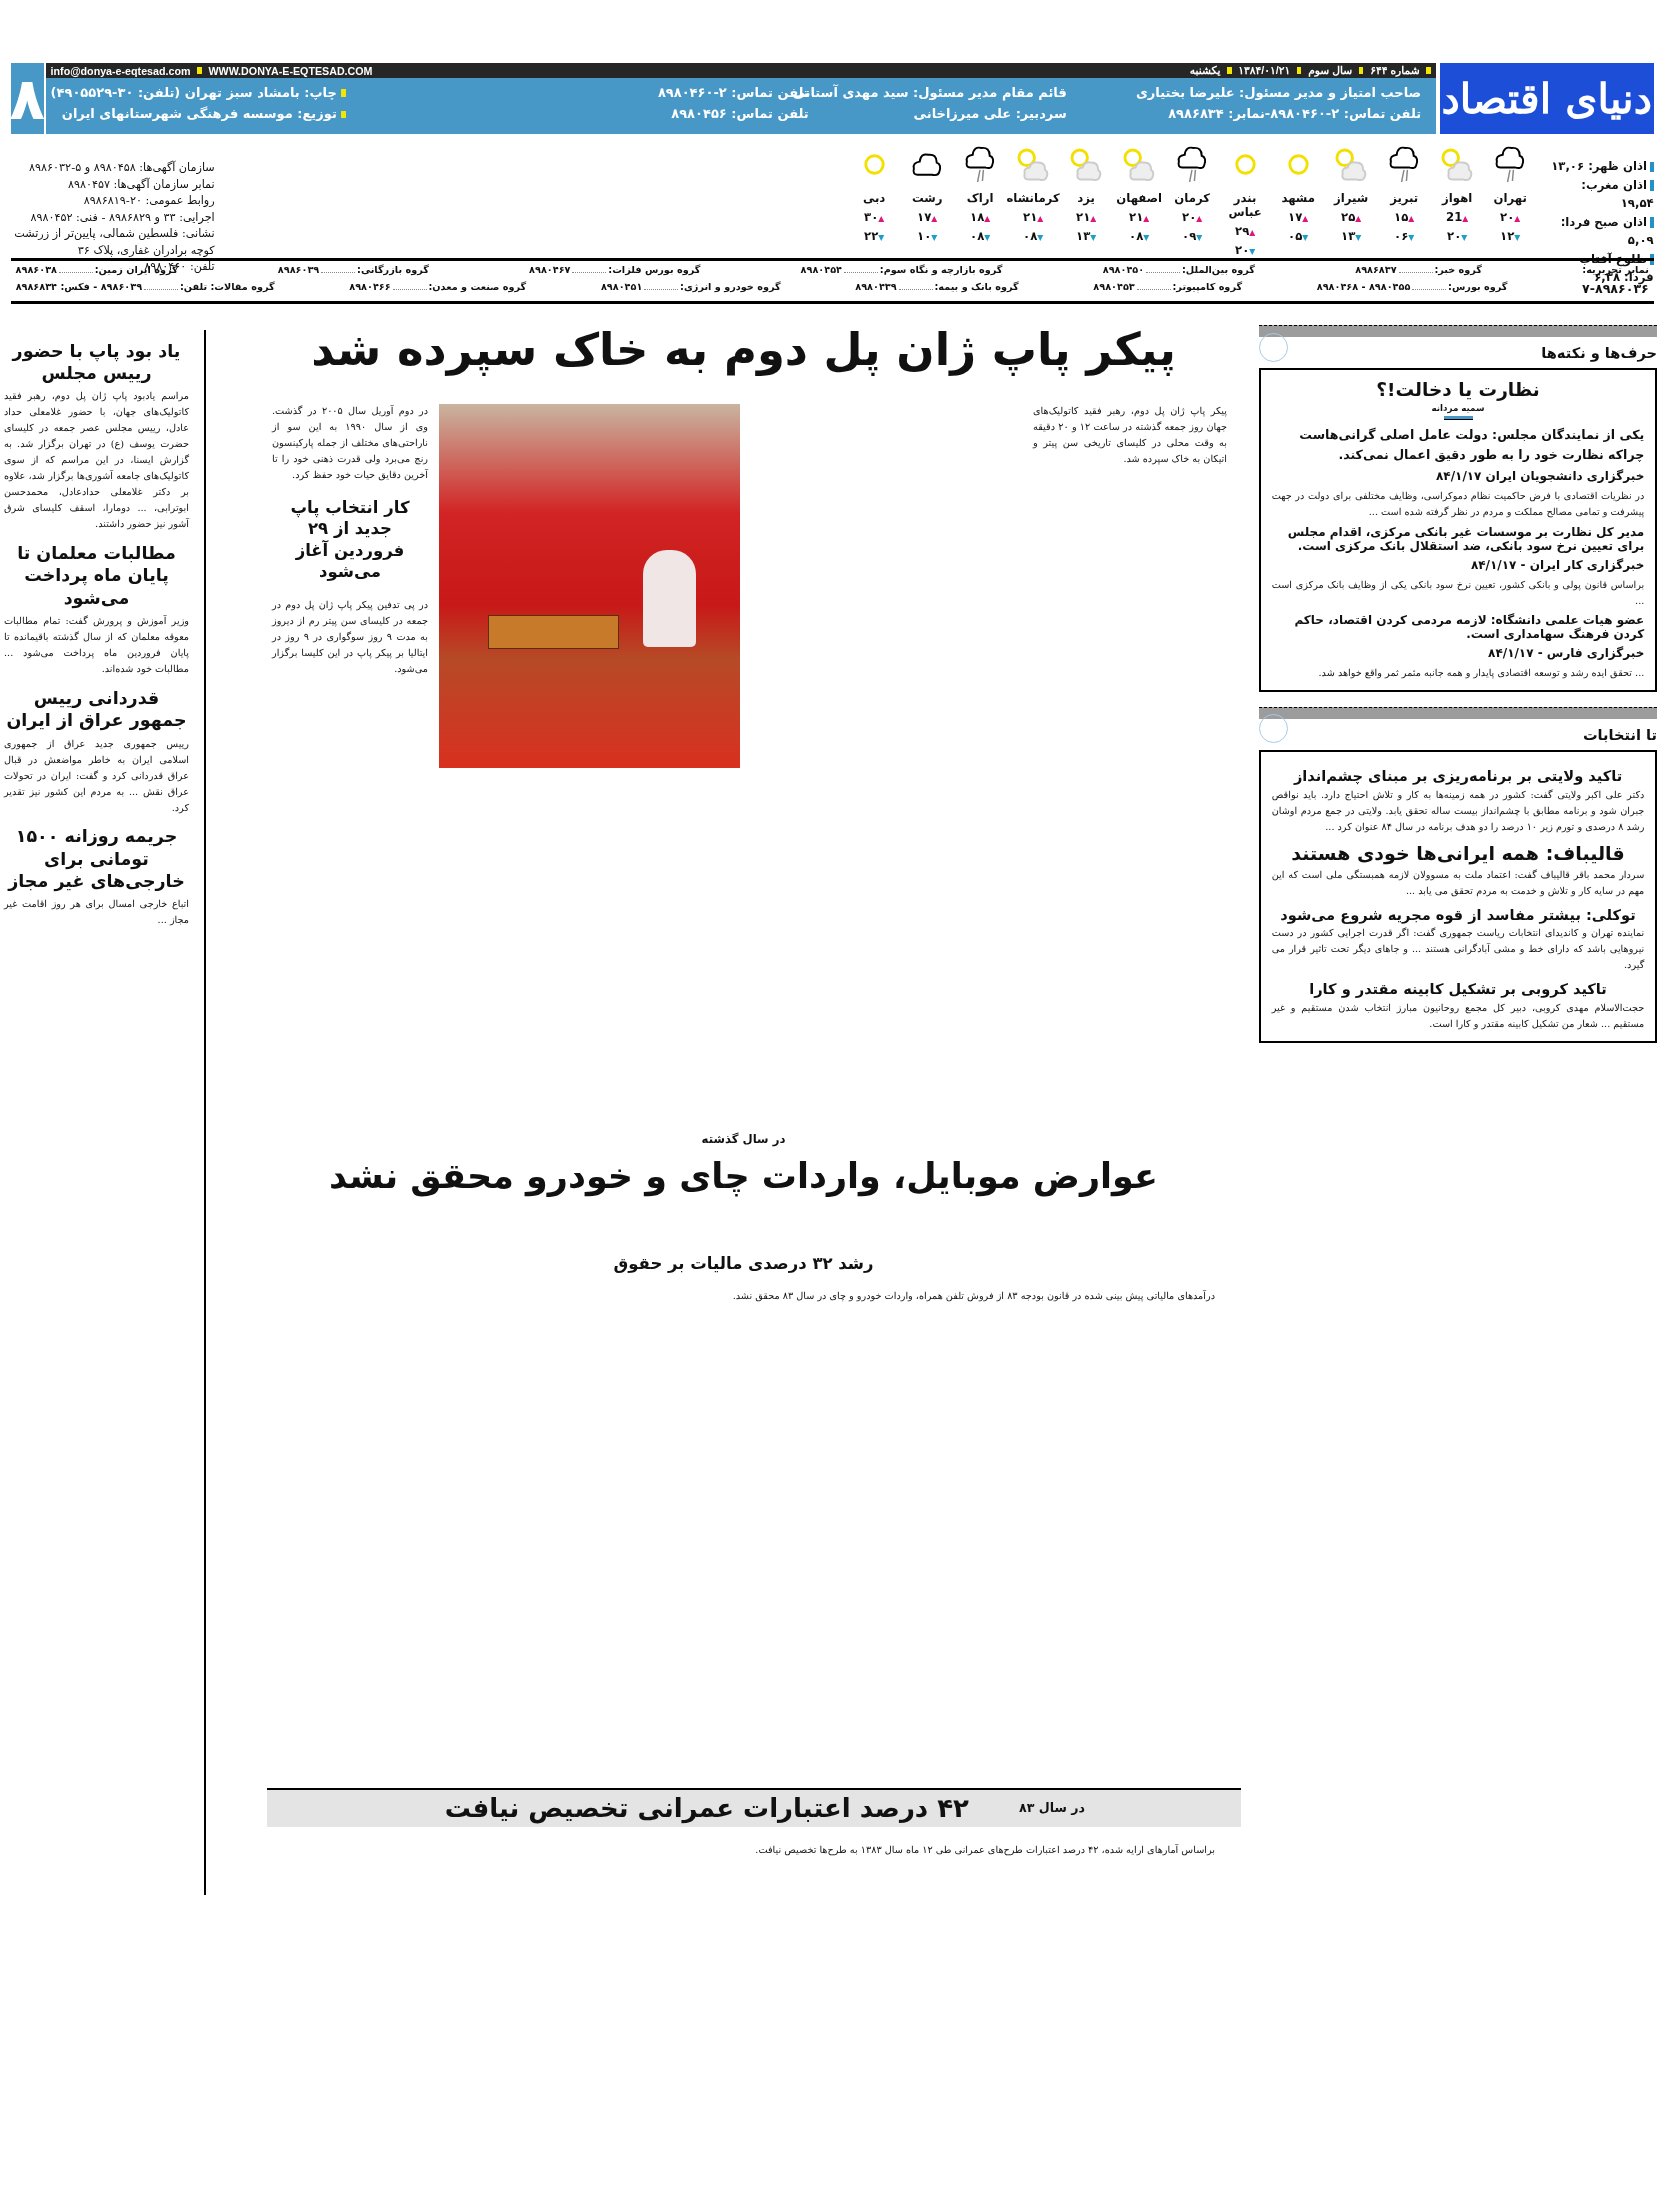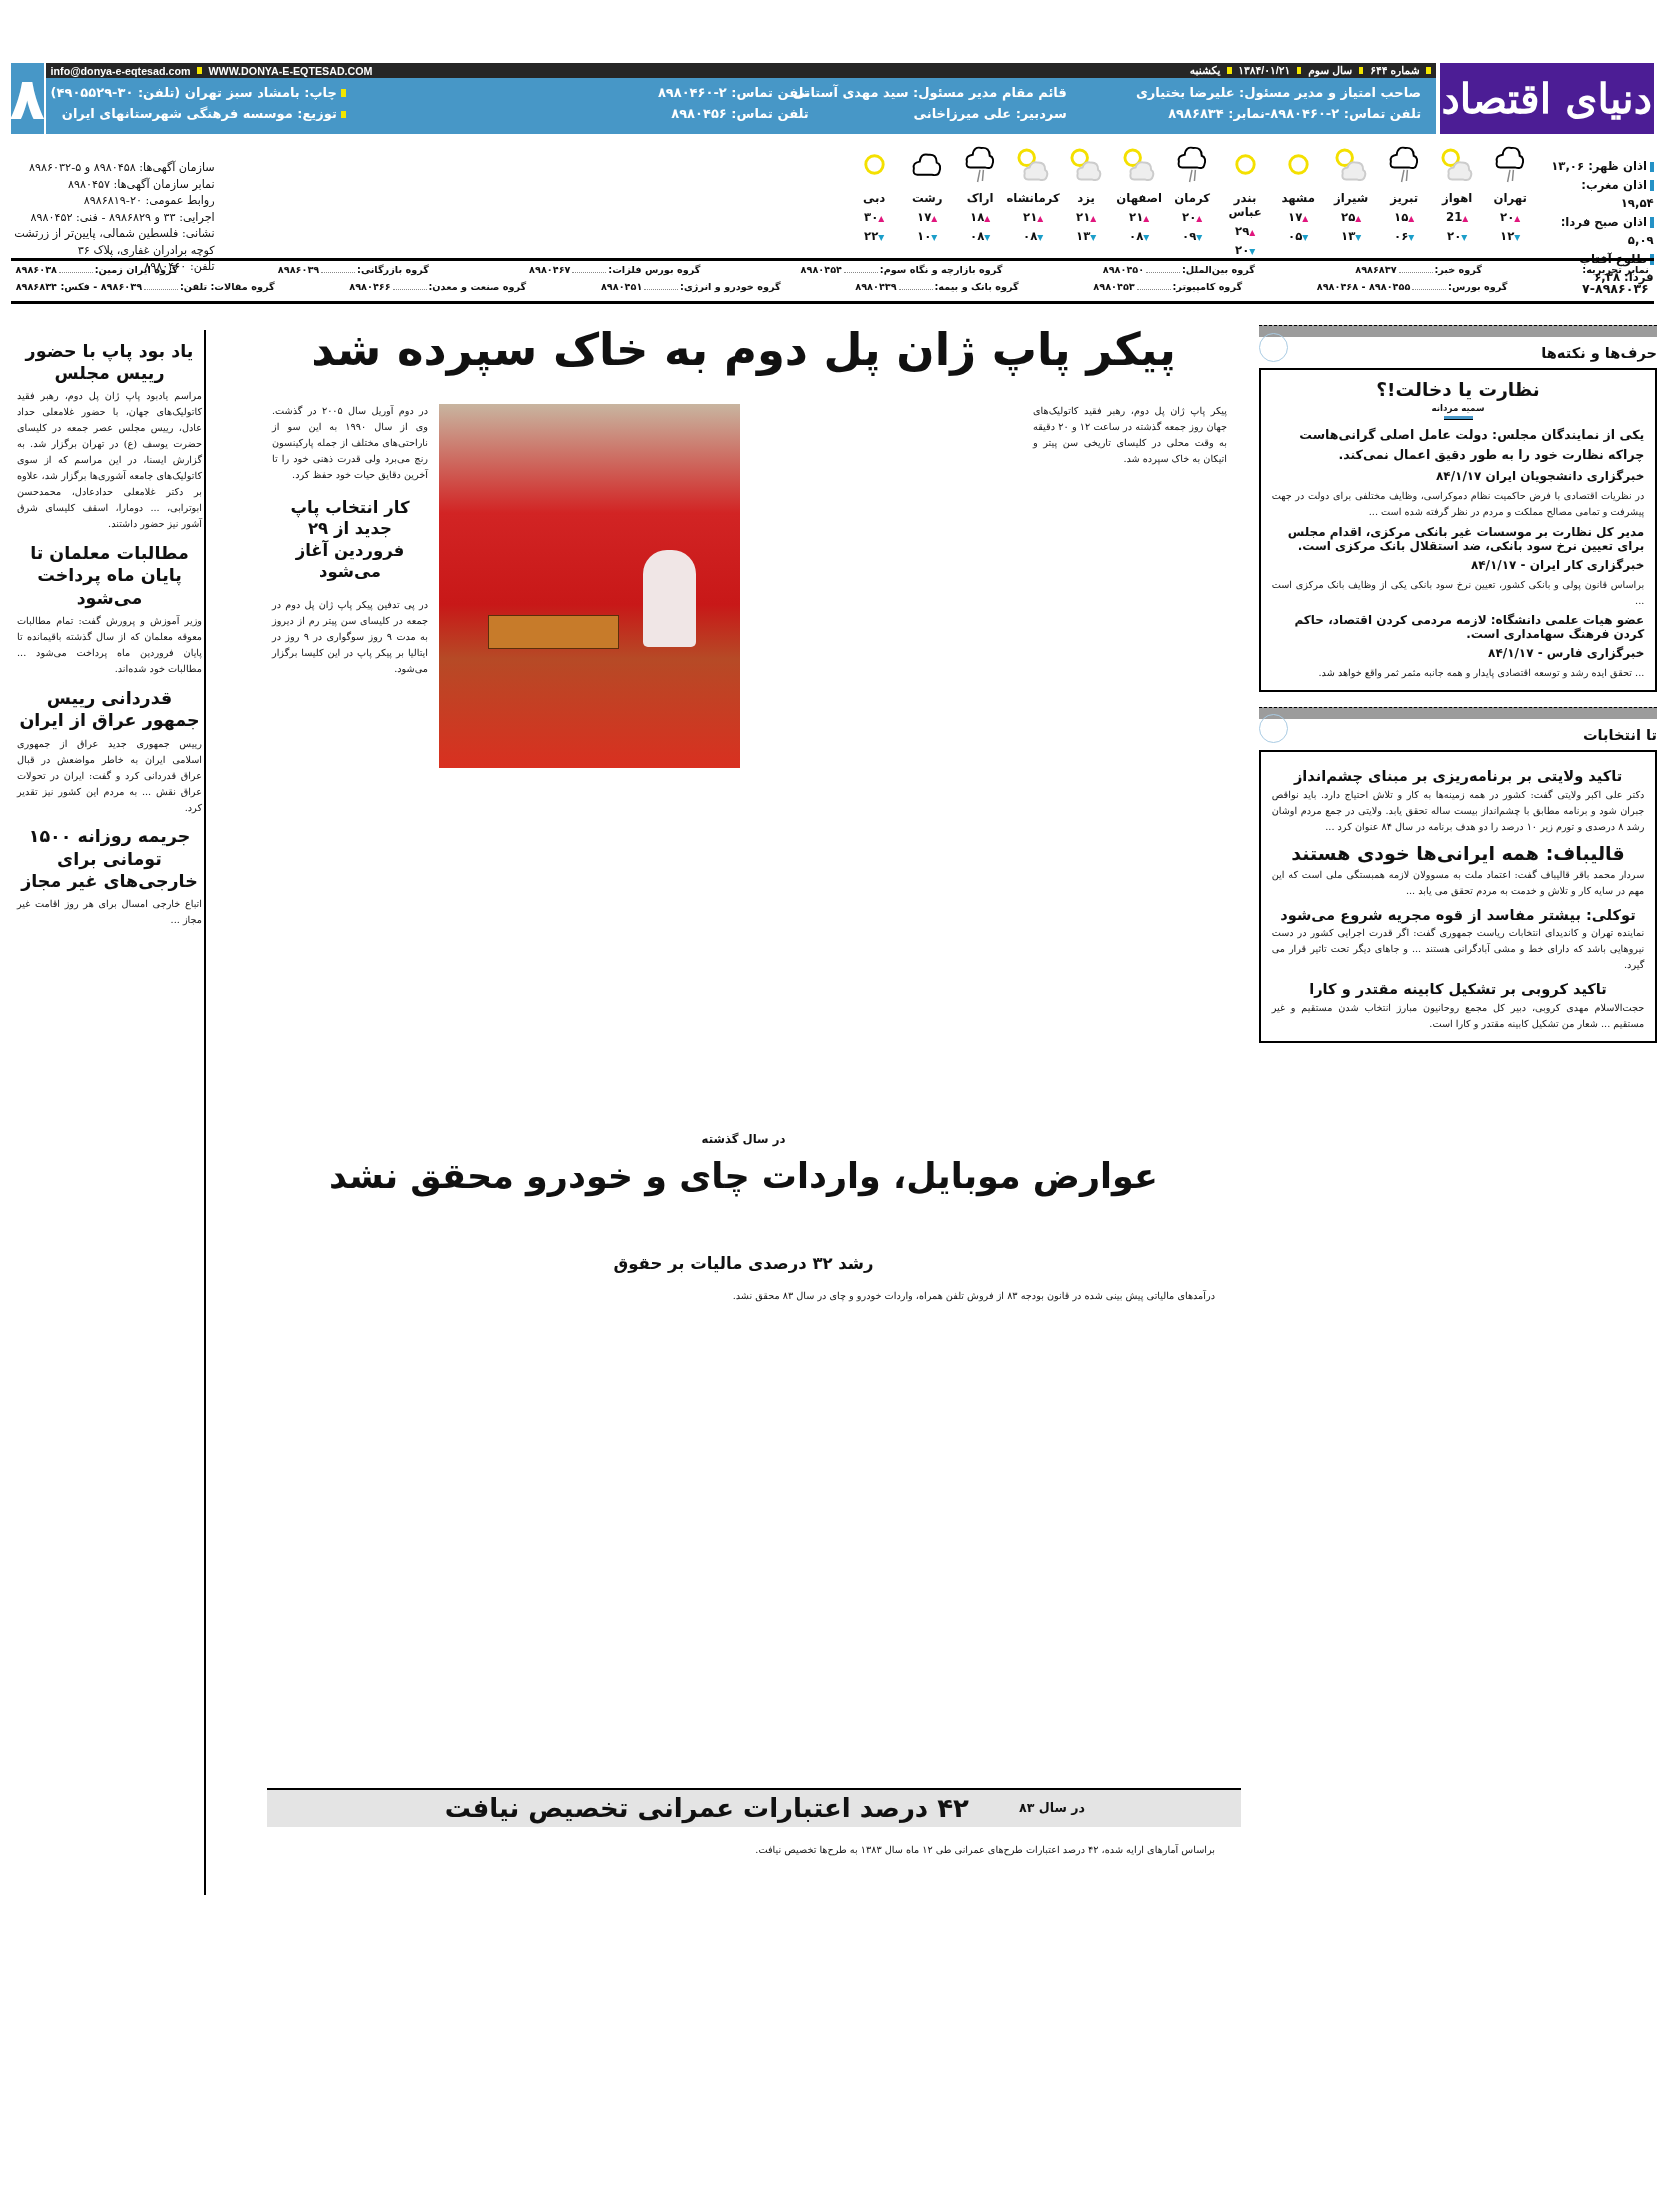--- a/index.html
+++ b/index.html
@@ -7,21 +7,21 @@
   body { font-family: "DejaVu Sans", sans-serif; color: #111; position: relative; overflow: hidden; direction: rtl; }
 
   
   .masthead { position: absolute; top: 63px; left: 10.7px; width: 1643px; height: 71px; }
   .page-num { position: absolute; left: 0; top: 0; width: 33px; height: 71px; background: #4797c7; color: #fff;
               font: bold 58px "DejaVu Sans", sans-serif; display: flex; align-items: center; justify-content: center; }
   .topbar { position: absolute; left: 35px; top: 0; right: 218px; height: 15px; background: #262626; color: #fff;
             display: flex; align-items: center; gap: 6.8px; padding: 0 4.9px; font: bold 10.7px "Liberation Sans", sans-serif; direction: rtl; }
   .ybox { display: inline-block; width: 4.4px; height: 7.8px; background: #f3e600; }
   .bluebar { position: absolute; left: 35px; top: 15px; right: 218px; height: 56px; background: #4797c7; color: #fff; }
-  .logo { position: absolute; right: 0; top: 0; width: 214px; height: 71px; background: #4c1d95; color: #fff;
+  .logo { position: absolute; right: 0; top: 0; width: 214px; height: 71px; background: #1d4ed8; color: #fff;
           font: bold 41px "DejaVu Serif", serif; display: flex; align-items: center; justify-content: center; }
   .mh-col { position: absolute; top: 3.9px; font: bold 13px "DejaVu Sans", sans-serif; line-height: 21.4px; white-space: nowrap; }
 
   
   .weather { position: absolute; top: 138px; left: 10.7px; width: 1643px; height: 117px; }
   .prayer { position: absolute; right: 0; top: 19.4px; width: 107px; font: bold 11.7px "DejaVu Sans", sans-serif; line-height: 18.5px; }
   .prayer div::before { content: ""; display: inline-block; width: 3.9px; height: 10.7px; background: #2592c6; margin-left: 2.9px; vertical-align: middle; }
   .cities { position: absolute; right: 117px; top: 0; display: flex; flex-direction: row; gap: 0; }
   .city { width: 53px; text-align: center; font: bold 11.7px "DejaVu Sans", sans-serif; }
   .wicon { height: 53px; display: flex; align-items: center; justify-content: center; }
@@ -34,21 +34,21 @@
   .dir-row { display: flex; justify-content: space-between; font: bold 9.7px "DejaVu Sans", sans-serif; padding: 2.9px 4.9px; }
   .dir-item { white-space: nowrap; }
   .dir-item .dots { display: inline-block; width: 34px; border-bottom: 1px dotted #888; margin: 0 1.9px; }
 
   
   .col-text { font: 9.7px "DejaVu Serif", serif; line-height: 16px; text-align: justify; color: #111; }
   .h-bold { font: bold 21.4px "DejaVu Sans", sans-serif; text-align: center; line-height: 26px; }
   .rule-v { position: absolute; width: 1.5px; background: #000; }
 
   
-  .leftcol { position: absolute; left: 17px; top: 330px; width: 185px; }
+  .leftcol { position: absolute; left: 4px; top: 330px; width: 185px; }
   .leftcol .h-bold { font-size: 17.5px; line-height: 22.4px; margin: 9.7px 0 3.9px; }
 
   
   .main-head { position: absolute; left: 272px; top: 323px; width: 943px; text-align: center;
                font: bold 45px "DejaVu Sans", sans-serif; }
   .photo { position: absolute; left: 439px; top: 404px; width: 301px; height: 364px;
            background: linear-gradient(180deg, #c8b5a0 0%, #d22424 30%, #c81818 55%, #b64a26 70%, #d93020 100%); overflow: hidden; }
   .coffin { position: absolute; left: 49px; top: 211px; width: 131px; height: 34px; background: #c77b2a; border: 1.9px solid #5b2e0b; }
   .priest { position: absolute; left: 204px; top: 146px; width: 53px; height: 97px; background: #f0e6e6; border-radius: 24px 24px 4.9px 4.9px; }
   .textblock { position: absolute; }

